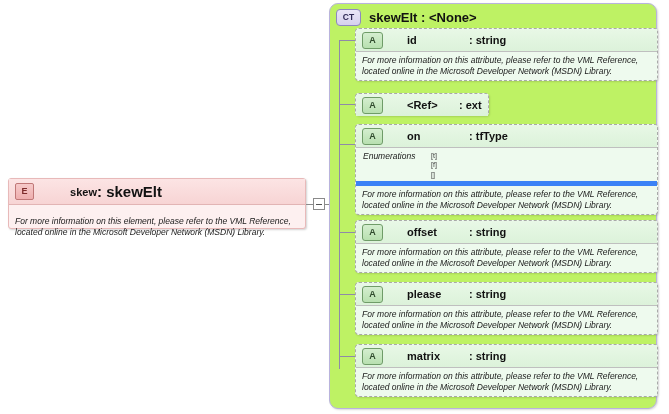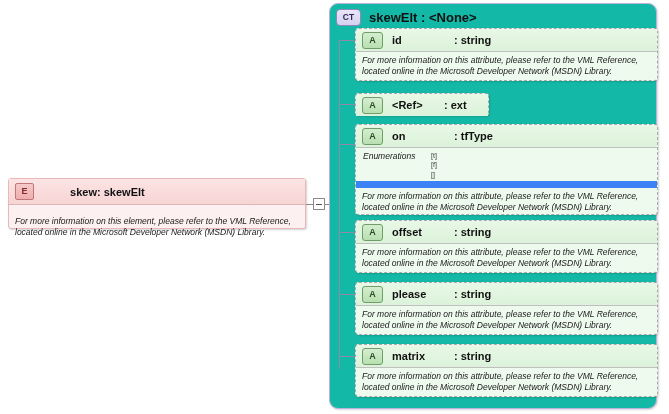--- a/index.html
+++ b/index.html
@@ -35,21 +35,21 @@
     border-radius:2px;
     font-size:9px;font-weight:bold;color:#7d2b2b;
     display:flex;align-items:center;justify-content:center;
     line-height:1;flex:none;
   }
   #element-box .el-name{
     font-size:11px;font-weight:bold;color:#111;
     margin-left:9px;min-width:54px;text-align:right;
   }
   #element-box .el-type{
-    font-size:11px;font-weight:bold;color:#111;
+    font-size:15px;font-weight:bold;color:#111;
   }
   #element-box .el-doc{
     padding:11px 6px 0 6px;
     font-size:8.5px;font-style:italic;color:#1a1a1a;
     line-height:1.28;
   }
 
   
   #connector-line-a{
     position:absolute;left:306px;top:203.5px;width:8px;height:1px;
@@ -64,21 +64,21 @@
     background:#555;
   }
   #connector-line-b{
     position:absolute;left:325px;top:203.5px;width:24px;height:1px;
     background:#8a8a8a;
   }
 
   
   #complextype-container{
     left:329px;top:3px;width:328px;height:406px;
-    background:#14b8a6;
+    background:#bef264;
     border:1px solid #b9b3dd;
     border-radius:9px;
     box-shadow:1px 1px 2px rgba(0,0,0,.15);
   }
   #ct-header{
     position:absolute;left:6px;top:4px;
     display:flex;align-items:center;height:18px;
   }
   .icon-ct{
     width:23px;height:15px;
@@ -122,32 +122,32 @@
     width:19px;height:15px;
     background:linear-gradient(#d4eecf,#b8e0b0);
     border:1px solid #6f9c68;
     border-radius:3px;
     font-size:9px;font-weight:bold;color:#2f4a2c;
     display:flex;align-items:center;justify-content:center;
     line-height:1;flex:none;
   }
   .attr-name{
     font-size:11px;font-weight:bold;color:#111;
-    margin-left:9px;min-width:62px;white-space:nowrap;
+    margin-left:24px;min-width:62px;white-space:nowrap;
   }
   .attr-type{font-size:11px;font-weight:bold;color:#111;white-space:nowrap;}
   .attr-doc{
     padding:3px 7px 0 6px;
     font-size:8.5px;font-style:italic;color:#1a1a1a;line-height:1.28;
   }
 
   
   .enum-block{
     display:flex;padding:3px 7px 2px 7px;
-    border-bottom:7px solid #3b82f6;
+    border-bottom:5px solid #3b82f6;
   }
   .enum-label{
     font-size:8.5px;font-style:italic;color:#1a1a1a;
     min-width:68px;line-height:1.35;
   }
   .enum-values{display:flex;flex-direction:column;}
   .enum-value{font-size:7px;color:#3a3a3a;line-height:1.35;}
 </style>
 </head>
 <body>

